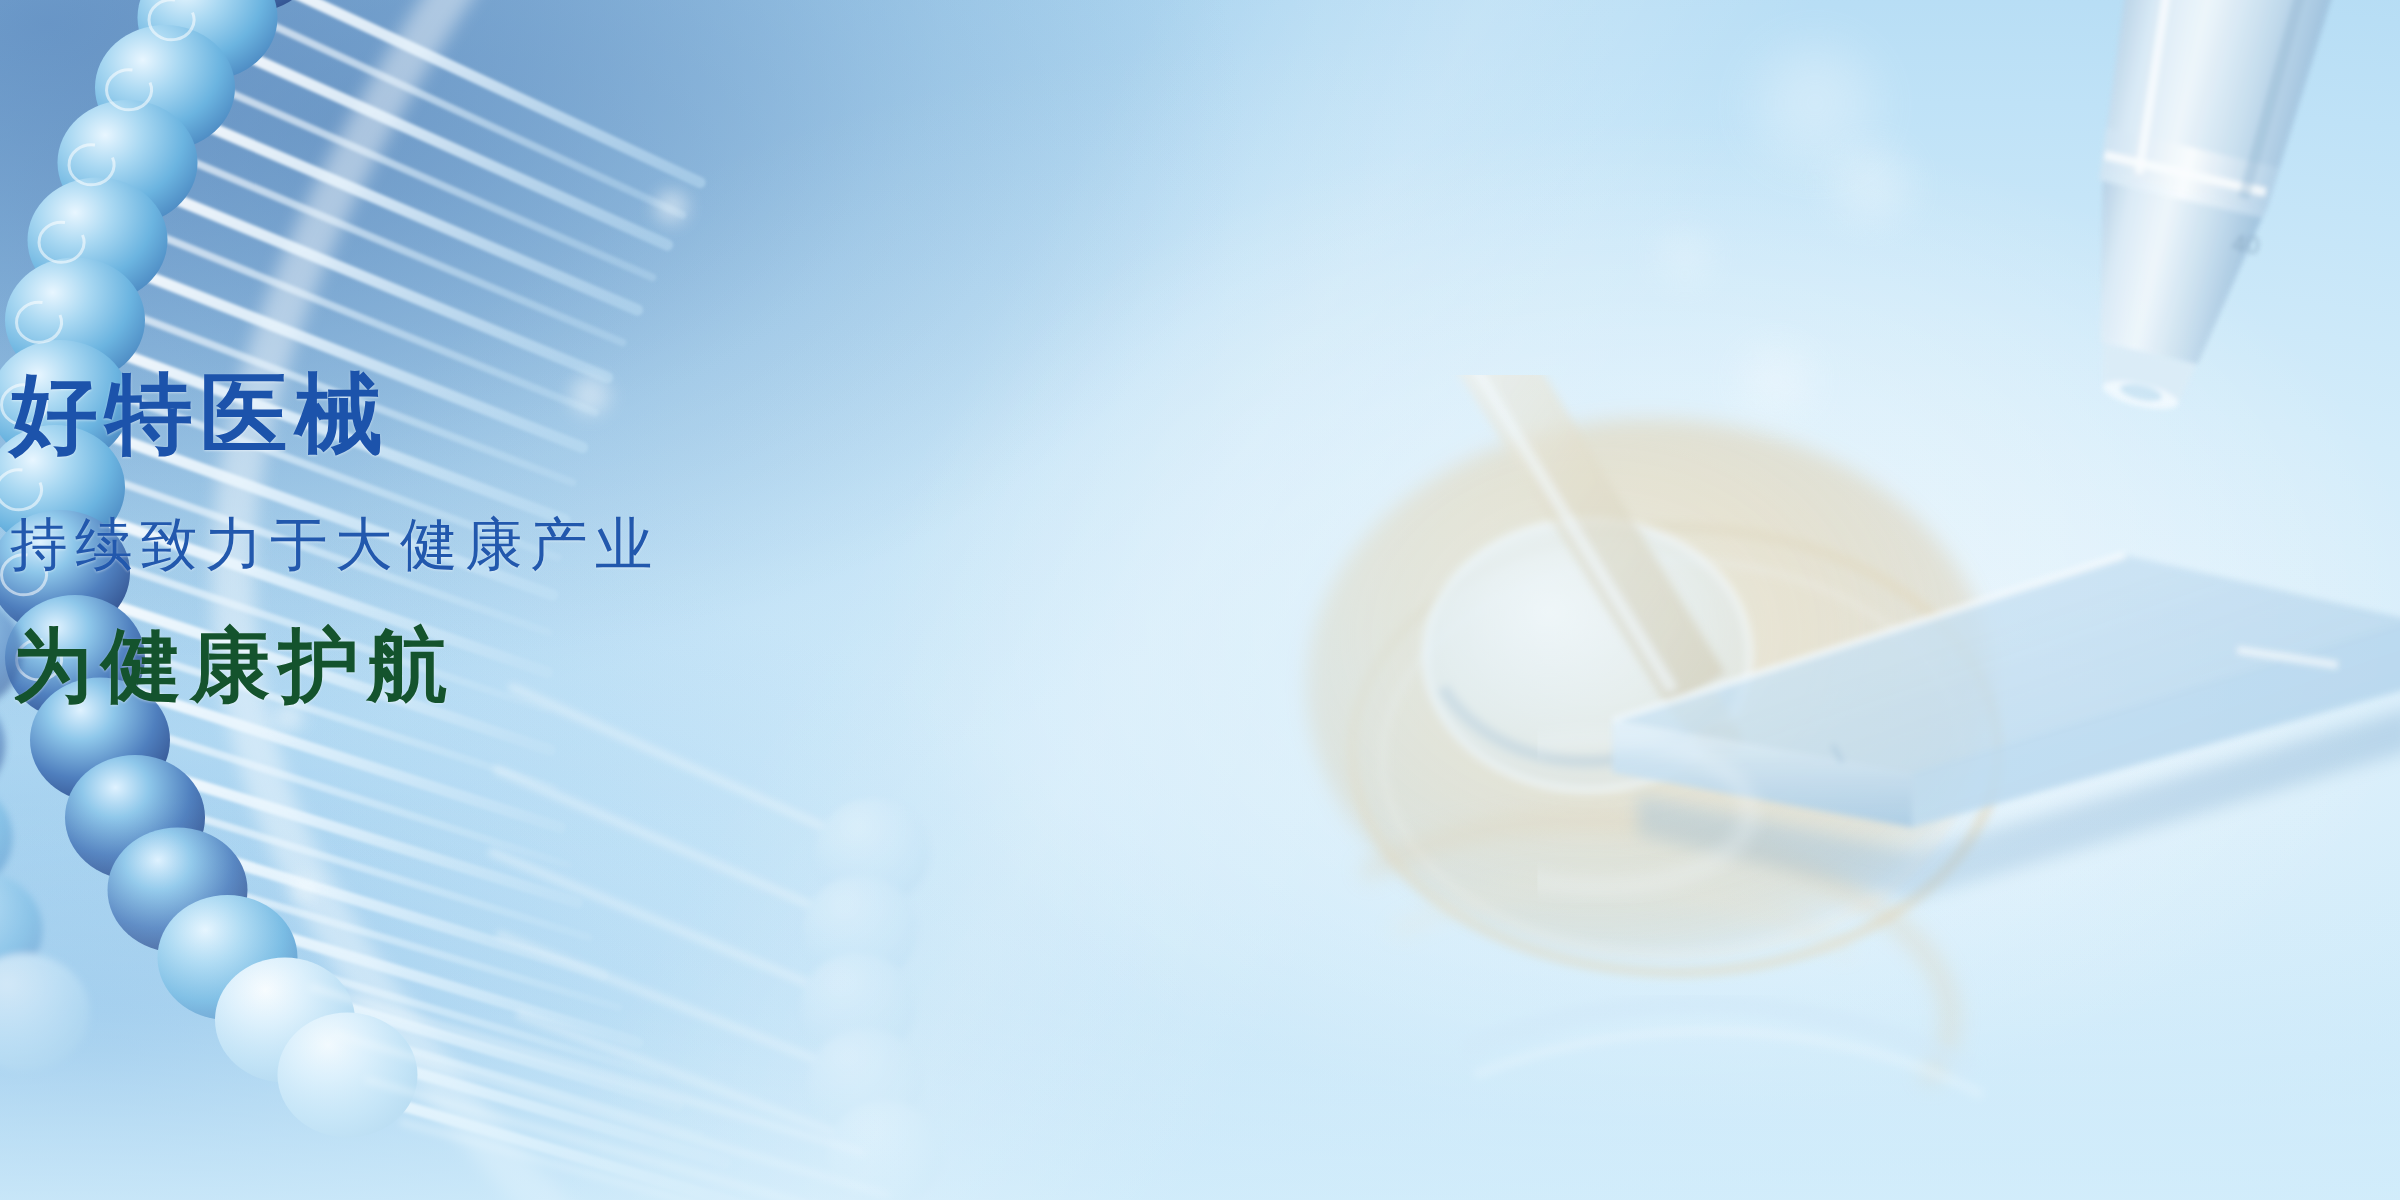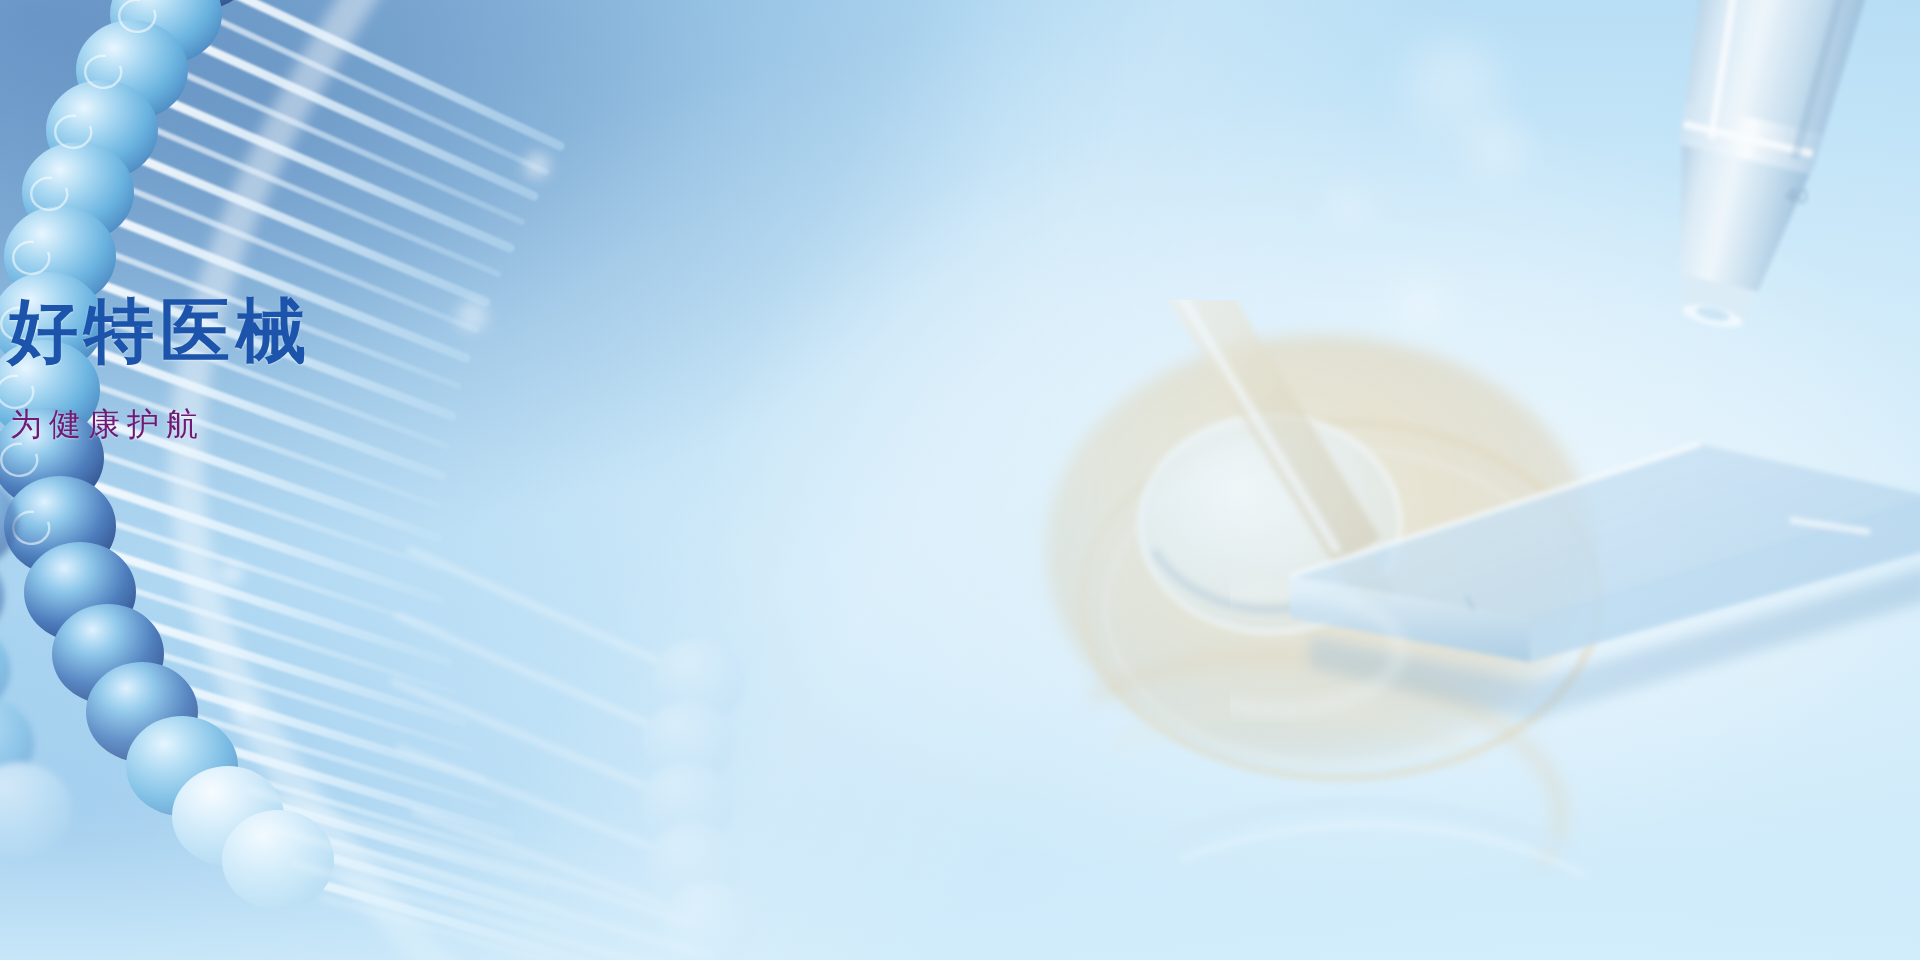--- a/index.html
+++ b/index.html
@@ -95,25 +95,25 @@
     font-size:46px;
     font-weight:normal;
     letter-spacing:6px;
     line-height:1;
     color:#2258ad;
     margin:46px 0 0 0;
     padding-left:8px;
     text-shadow:0 1px 2px rgba(255,255,255,.40);
   }
   #copy .sub2{
-    font-size:32px;
-    font-weight:normal;
+    font-size:64px;
+    font-weight:bold;
     letter-spacing:7px;
     line-height:1;
-    color:#701a75;
+    color:#14532d;
     margin:42px 0 0 0;
     padding-left:10px;
     text-shadow:0 1px 2px rgba(255,255,255,.42);
   }
 </style>
 </head>
 <body>
 
 <div id="stage">
 
@@ -426,16 +426,17 @@
   <div class="bokeh" style="left:452px;top:298px;width:40px;height:40px;opacity:.62"></div>
   <div class="bokeh" style="left:216px;top:560px;width:30px;height:30px;opacity:.72"></div>
   <div class="bokeh" style="left:230px;top:700px;width:26px;height:26px;opacity:.60"></div>
   <div class="bokeh" style="left:1392px;top:28px;width:120px;height:120px;opacity:.42;filter:blur(16px)"></div>
   <div class="bokeh" style="left:1458px;top:112px;width:78px;height:78px;opacity:.40;filter:blur(13px)"></div>
   <div class="bokeh" style="left:1386px;top:272px;width:70px;height:70px;opacity:.38;filter:blur(13px)"></div>
   <div class="bokeh" style="left:1320px;top:180px;width:56px;height:56px;opacity:.30;filter:blur(12px)"></div>
 
   <div id="copy">
     <div class="title">好特医械</div>
+    <div class="sub1">持续致力于大健康产业</div>
     <div class="sub2">为健康护航</div>
   </div>
 
 </div>
 
 </body></html>

